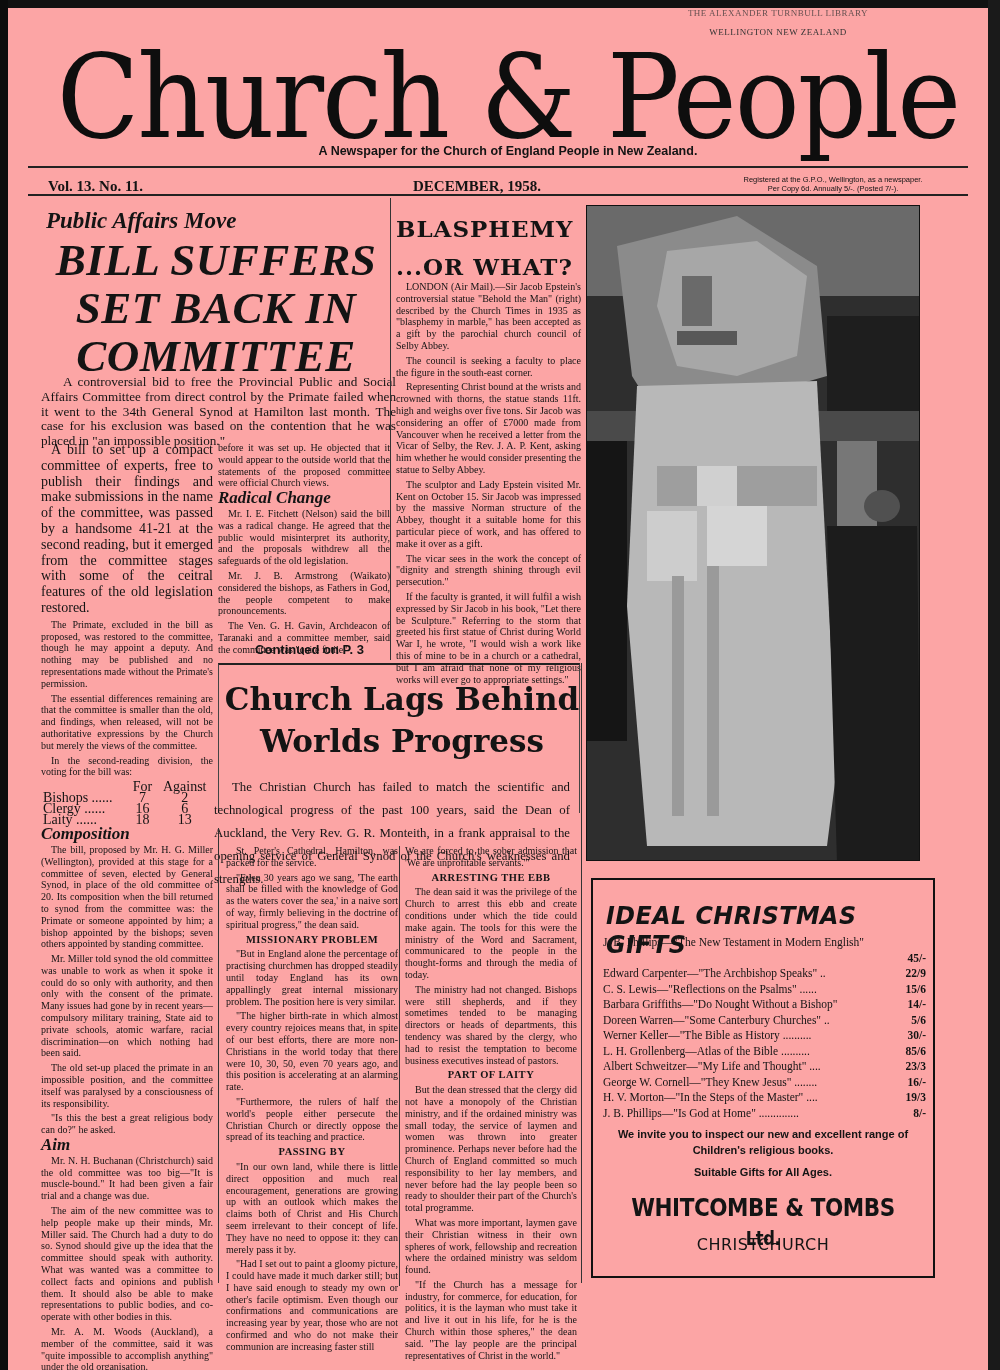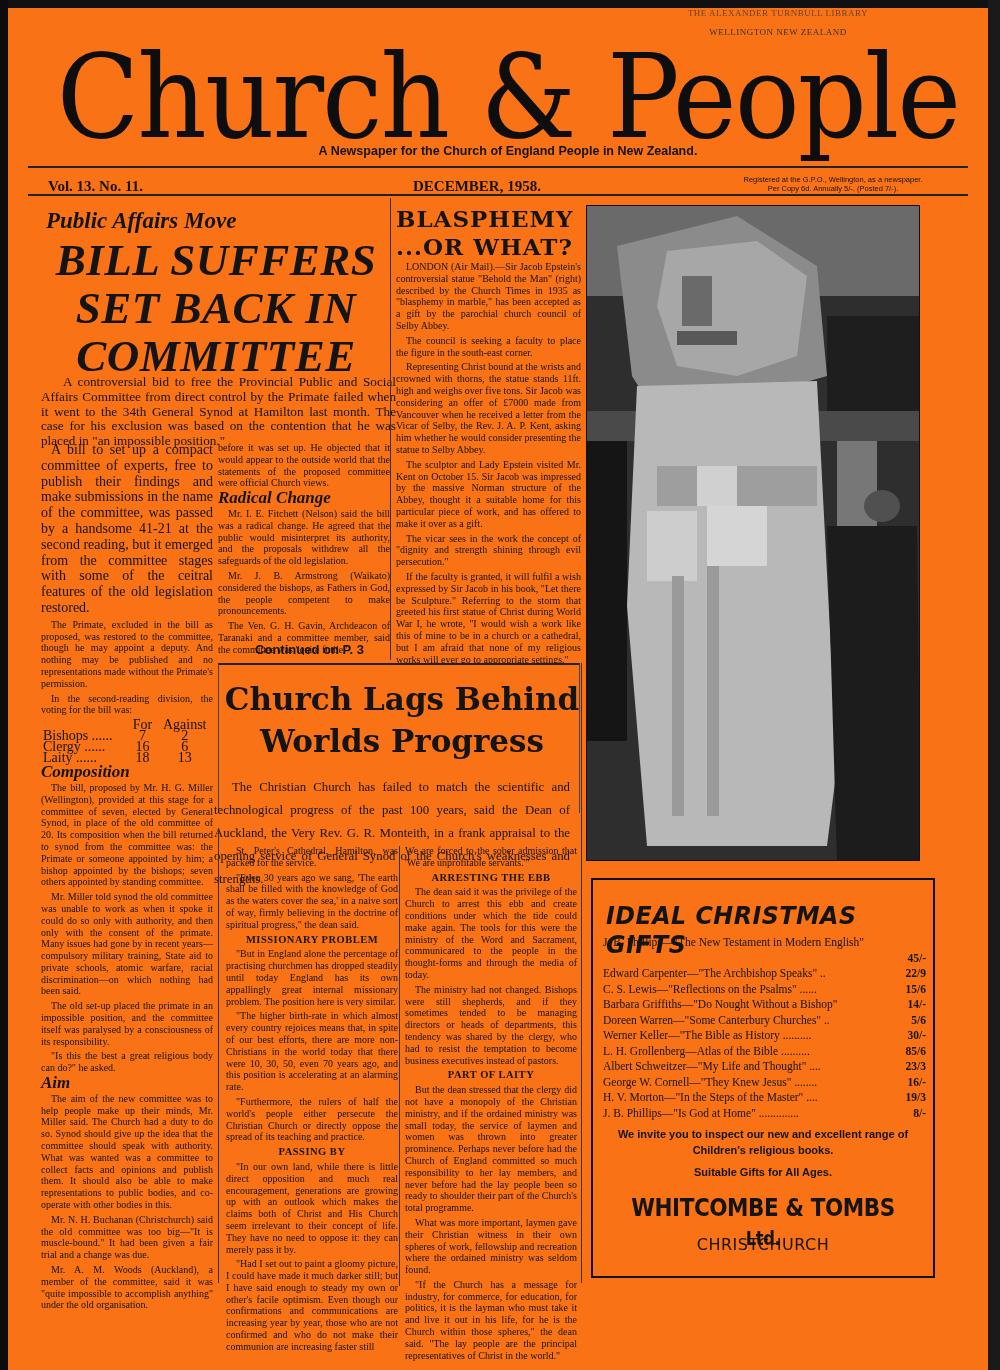--- a/index.html
+++ b/index.html
@@ -1,20 +1,20 @@
 <!DOCTYPE html>
 <html><head>
 <meta charset="utf-8">
 <style>
   * { box-sizing: border-box; margin: 0; padding: 0; }
   html, body { width: 1000px; height: 1370px; background: #111; overflow: hidden; }
   body { font-family: "Liberation Serif", serif; color: #141414; }
   .page {
     position: absolute; left: 8px; top: 8px; width: 980px; height: 1362px;
-    background: #f97316;
+    background: #fca5a5;
   }
   .edge-left { position:absolute; left:0; top:0; width:8px; height:1370px; background:#0c0c0c; }
   .edge-right { position:absolute; right:0; top:0; width:12px; height:1370px; background:#1a1a1a; }
   .abs { position: absolute; }
 
   
   .library { left: 640px; top: 0; width: 260px; text-align: center; font-size: 9px; letter-spacing: 0.5px; color:#333; }
   .library .l1 { opacity: 0.75; }
   .library .l2 { margin-top: 9px; }
   .title {
@@ -34,21 +34,21 @@
   .intro { left: 33px; top: 367px; width: 355px; font-size: 13.2px; line-height: 14.8px; text-align: justify; text-indent: 22px; }
   .col { font-size: 10px; line-height: 11.8px; text-align: justify; }
   .col p { text-indent: 10px; margin-bottom: 3px; }
   .lead-p { font-size: 14px; line-height: 15.8px; text-align: justify; text-indent: 10px; margin-bottom: 6px; }
   .subhead { font-style: italic; font-weight: bold; font-size: 17px; margin: 2px 0 4px; }
   .vote { width: 100%; font-size: 14px; border-collapse: collapse; margin: 1px 0 3px; }
   .vote td { padding: 0 2px; line-height: 11px; }
   .vote td.n { text-align: center; }
 
   
-  .blas-head { font-family: "DejaVu Serif", serif; font-weight: bold; font-size: 23px; line-height: 28px; letter-spacing: 1px; }
+  .blas-head { font-family: "DejaVu Serif", serif; font-weight: bold; font-size: 23px; line-height: 28px; letter-spacing: 1px; margin-top: 10px; }
   .vline { background: #333; width: 1px; }
 
   
   .photo { left: 578px; top: 197px; width: 334px; height: 656px; background: #3a3a3a; overflow: hidden; border: 1px solid #111; }
 
   
   .lags-box { left: 210px; top: 655px; width: 362px; height: 150px; border-top: 2px solid #222; border-left: 1px solid #444; border-right: 1px solid #444; }
   .lags-head { left: 215px; top: 670px; width: 358px; text-align: center; font-family: "DejaVu Serif", serif; font-weight: bold; font-size: 31px; line-height: 42px; }
   .lags-intro { left: 206px; top: 768px; width: 356px; font-size: 12.8px; line-height: 23px; text-align: justify; text-indent: 18px; }
   .caps { text-align: center; font-weight: bold; font-size: 10.5px; letter-spacing: 0.5px; margin: 1px 0 2px; text-indent: 0 !important; }
@@ -88,20 +88,21 @@
   </div>
   <div class="abs rule" style="left:20px;top:186px;width:940px;"></div>
 
   <div class="abs kicker">Public Affairs Move</div>
   <div class="abs headline">BILL SUFFERS SET BACK IN COMMITTEE</div>
   <div class="abs intro">A controversial bid to free the Provincial Public and Social Affairs Committee from direct control by the Primate failed when it went to the 34th General Synod at Hamilton last month. The case for his exclusion was based on the contention that he was placed in "an impossible position."</div>
 
   <div class="abs col" style="left:33px;top:434px;width:172px;">
     <p class="lead-p">A bill to set up a compact committee of experts, free to publish their findings and make submissions in the name of the committee, was passed by a handsome 41-21 at the second reading, but it emerged from the committee stages with some of the ceitral features of the old legislation restored.</p>
     <p>The Primate, excluded in the bill as proposed, was restored to the committee, though he may appoint a deputy. And nothing may be published and no representations made without the Primate's permission.</p>
+    <p>The essential differences remaining are that the committee is smaller than the old, and findings, when released, will not be authoritative expressions by the Church but merely the views of the committee.</p>
     <p>In the second-reading division, the voting for the bill was:</p>
     <table class="vote">
       <tbody>
           <tr>
         <td></td>
         <td class="n">For</td>
         <td class="n">Against</td>
       </tr>
       <tr>
         <td>Bishops ......</td>
@@ -119,22 +120,22 @@
         <td class="n">13</td>
       </tr>
     </tbody>
       </table>
     <div class="subhead">Composition</div>
     <p>The bill, proposed by Mr. H. G. Miller (Wellington), provided at this stage for a committee of seven, elected by General Synod, in place of the old committee of 20. Its composition when the bill returned to synod from the committee was: the Primate or someone appointed by him; a bishop appointed by the bishops; seven others appointed by standing committee.</p>
     <p>Mr. Miller told synod the old committee was unable to work as when it spoke it could do so only with authority, and then only with the consent of the primate. Many issues had gone by in recent years—compulsory military training, State aid to private schools, atomic warfare, racial discrimination—on which nothing had been said.</p>
     <p>The old set-up placed the primate in an impossible position, and the committee itself was paralysed by a consciousness of its responsibility.</p>
     <p>"Is this the best a great religious body can do?" he asked.</p>
     <div class="subhead">Aim</div>
+    <p>Mr. N. H. Buchanan (Christchurch) said the old committee was too big—"It is muscle-bound." It had been given a fair trial and a change was due.</p>
     <p>The aim of the new committee was to help people make up their minds, Mr. Miller said. The Church had a duty to do so. Synod should give up the idea that the committee should speak with authority. What was wanted was a committee to collect facts and opinions and publish them. It should also be able to make representations to public bodies, and co-operate with other bodies in this.</p>
-    <p>Mr. N. H. Buchanan (Christchurch) said the old committee was too big—"It is muscle-bound." It had been given a fair trial and a change was due.</p>
     <p>Mr. A. M. Woods (Auckland), a member of the committee, said it was "quite impossible to accomplish anything" under the old organisation.</p>
 
   </div>
 
   <div class="abs col" style="left:210px;top:434px;width:172px;">
     <p style="text-indent:0">before it was set up. He objected that it would appear to the outside world that the statements of the proposed committee were official Church views.</p>
     <div class="subhead">Radical Change</div>
     <p>Mr. I. E. Fitchett (Nelson) said the bill was a radical change. He agreed that the public would misinterpret its authority, and the proposals withdrew all the safeguards of the old legislation.</p>
     <p>Mr. J. B. Armstrong (Waikato) considered the bishops, as Fathers in God, the people competent to make pronouncements.</p>
     <p>The Ven. G. H. Gavin, Archdeacon of Taranaki and a committee member, said the committee was "quite futile"</p>

